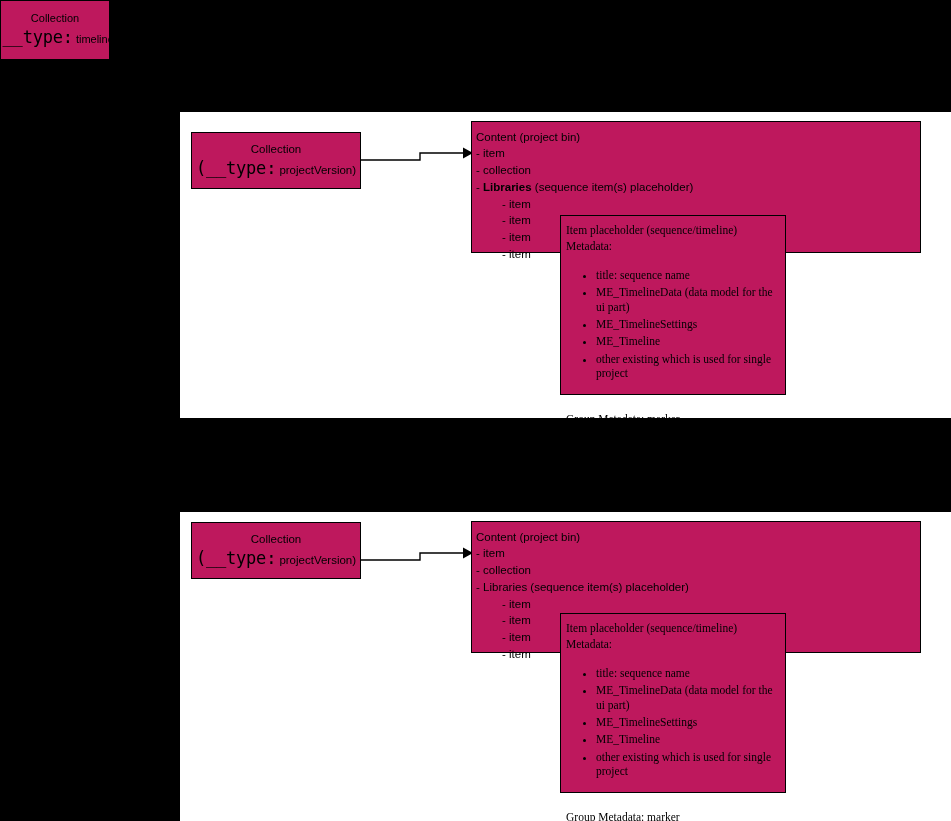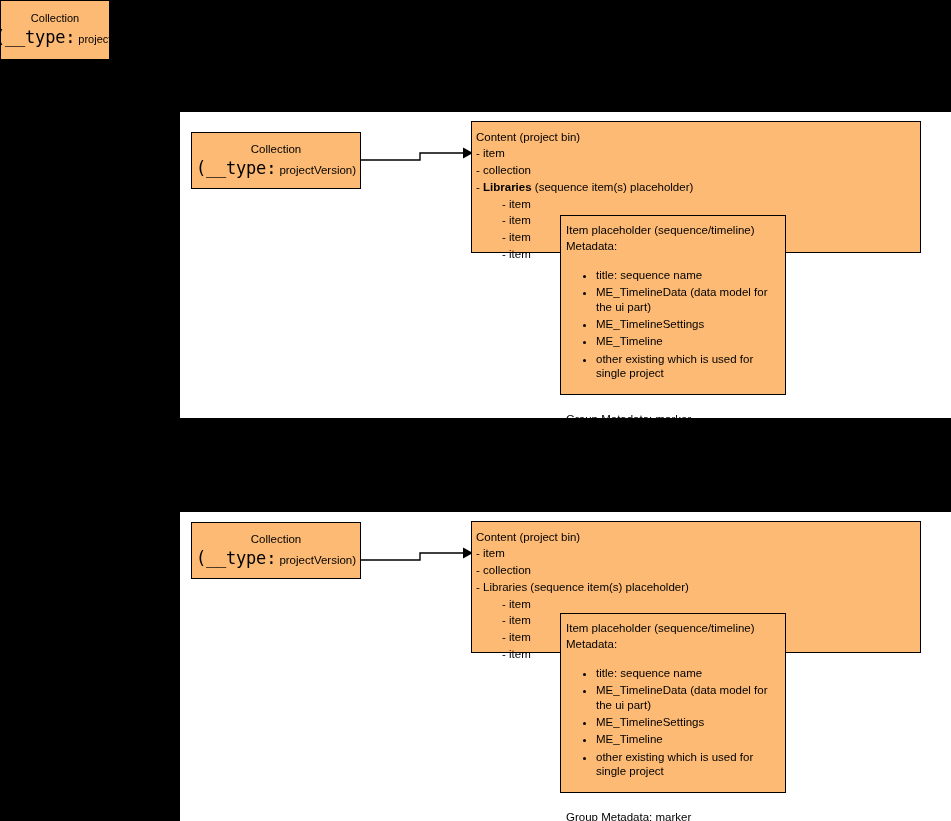--- a/index.html
+++ b/index.html
@@ -27,21 +27,21 @@
   .panel {
     position: absolute;
     background: #ffffff;
   }
   #panel-top    { left: 180px; top: 112px; width: 771px; height: 306px; }
   #panel-bottom { left: 180px; top: 512px; width: 771px; height: 309px; }
 
   
   .box {
     position: absolute;
-    background: #fdba74;
+    background: #be185d;
     border: 1px solid #000000;
     box-sizing: border-box;
     color: #000000;
   }
 
   
   #collection-project-box {
     left: 0px; top: 0px;
     width: 110px; height: 60px;
     display: flex;
@@ -74,20 +74,21 @@
   .content-box .row { white-space: nowrap; padding: 1.5px 0; }
   .content-box .indent { padding-left: 26px; }
   .content-box .bold { font-weight: bold; }
 
   
   .placeholder-box {
     width: 226px;
     padding: 6px 0 6px 5px;
     font-size: 11.5px;
     line-height: 1.25;
+    font-family: Liberation Serif, serif;
   }
   .placeholder-box .hdr { white-space: nowrap; padding: 1px 0; }
   .placeholder-box ul {
     margin: 13px 0 13px 0;
     padding-left: 30px;
     list-style-type: disc;
   }
   .placeholder-box li {
     padding: 0 0 1px 0;
     margin: 0 0 2px 0;
@@ -101,21 +102,21 @@
     overflow: visible;
   }
 </style>
 </head>
 <body>
 
 <div class="canvas">
 
   <div class="box" id="collection-project-box">
     <div class="ln">Collection</div>
-    <div class="ln"><span class="mono">(__type:</span><span> project)</span></div>
+    <div class="ln"><span class="mono">(__type:</span><span> timeline)</span></div>
   </div>
 
   <div class="panel" id="panel-top"></div>
 
   <div class="box collection-box" style="left:191px; top:132px;">
     <div class="ln">Collection</div>
     <div class="ln"><span class="mono">(__type:</span><span> projectVersion)</span></div>
   </div>
 
   <svg class="connector" style="left:360px; top:140px;" width="115" height="30">

